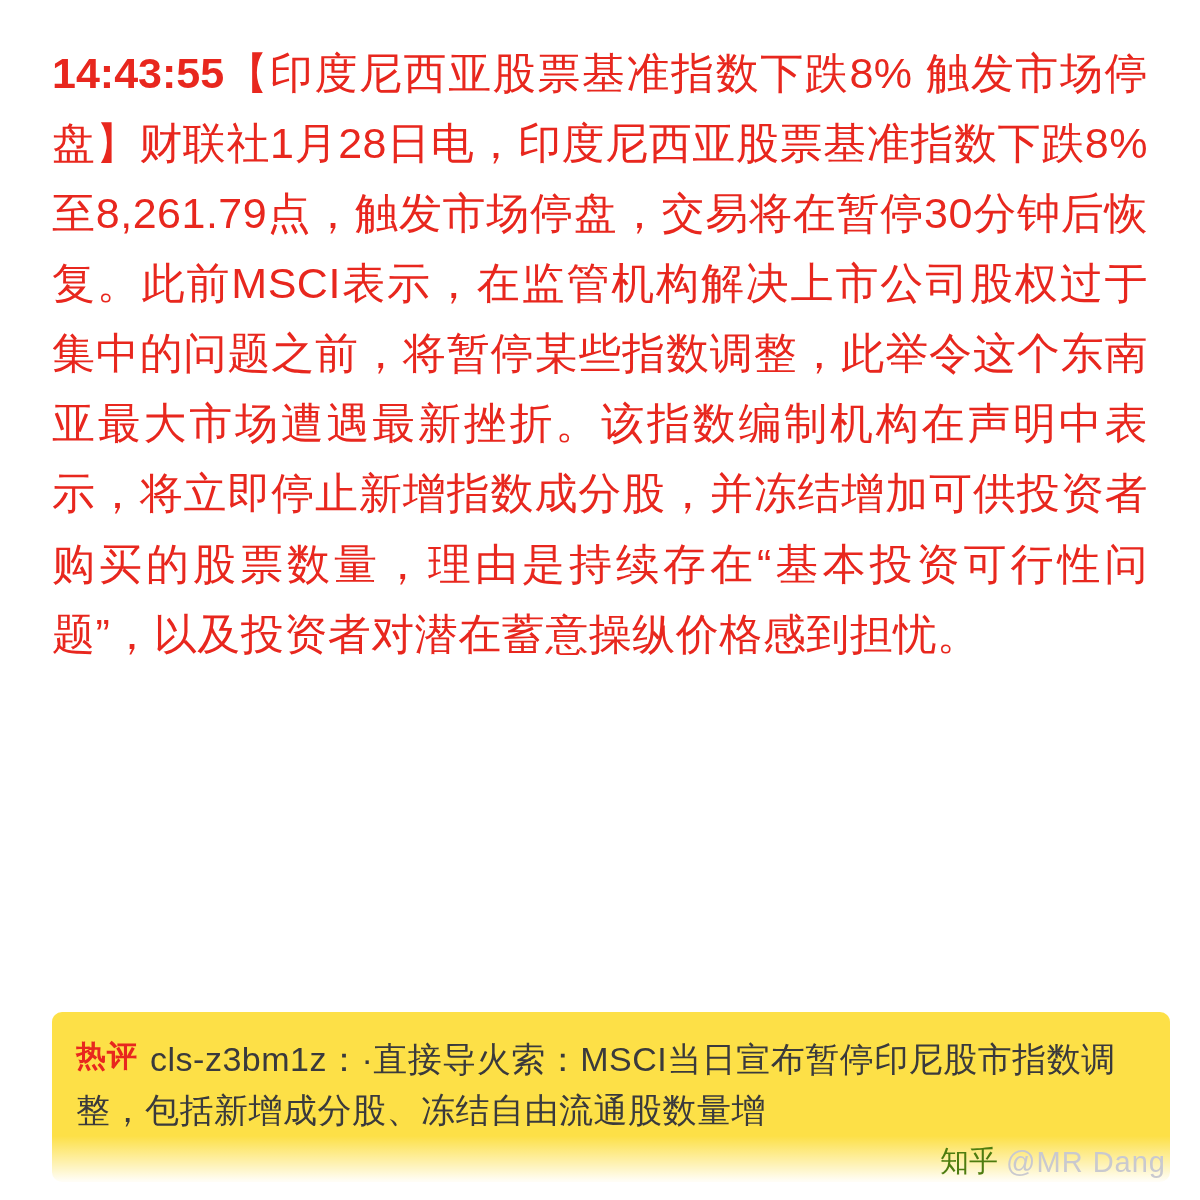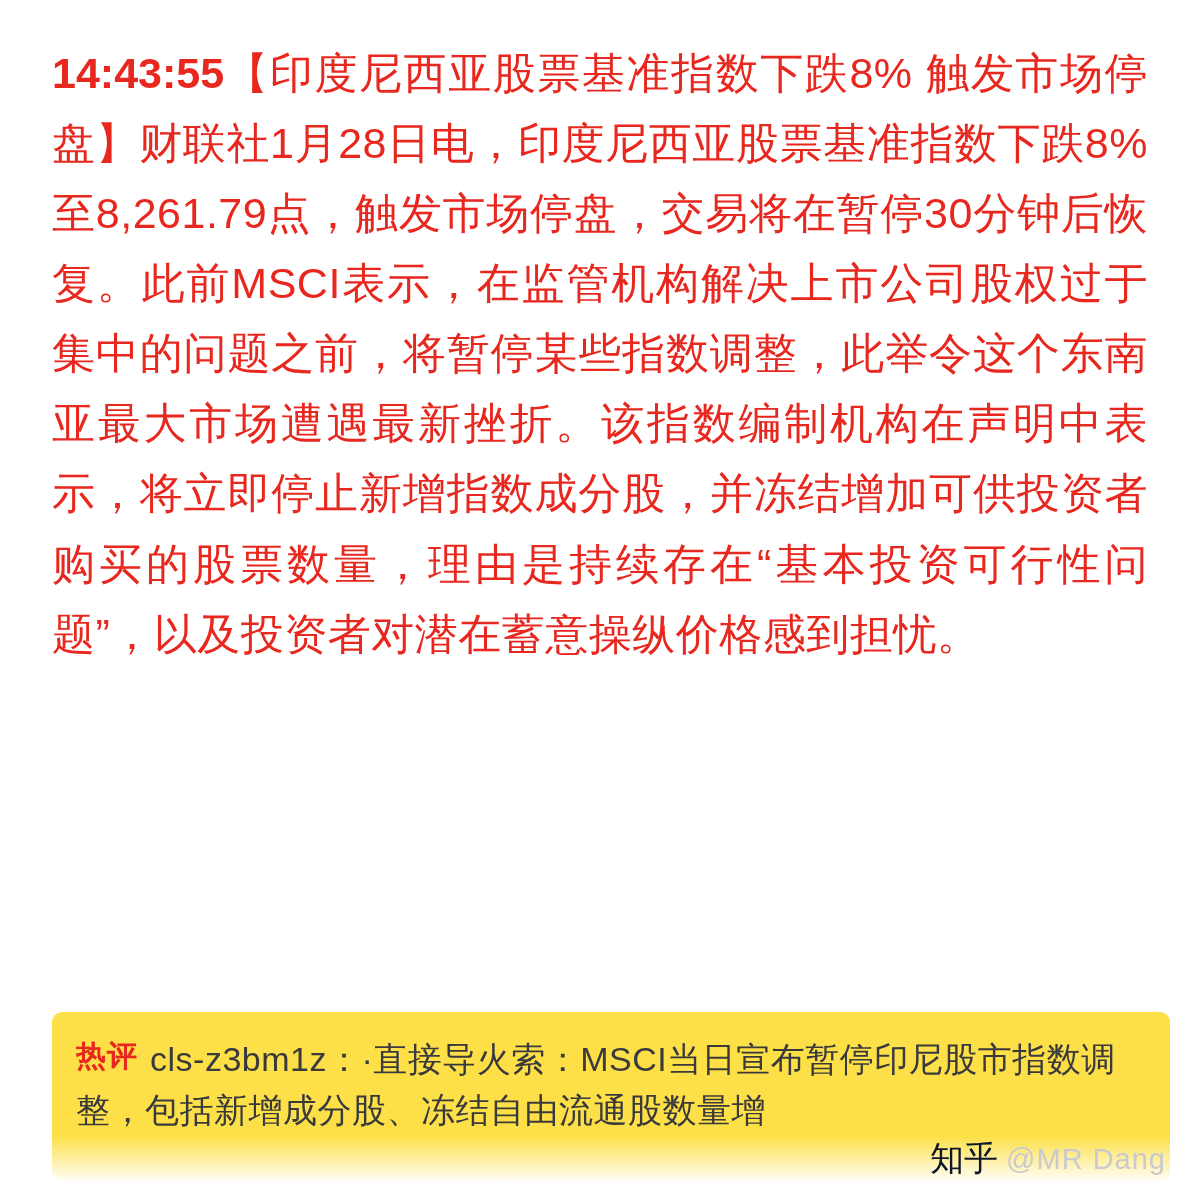--- a/index.html
+++ b/index.html
@@ -73,22 +73,22 @@
     right: 34px;
     bottom: 18px;
     color: #c9c9cf;
     font-size: 29px;
     letter-spacing: 1px;
     display: flex;
     align-items: center;
     gap: 8px;
   }
   .zhihu-logo {
-    font-size: 34px;
-    color: #0f172a;
+    font-size: 29px;
+    color: #4d7c0f;
     letter-spacing: 0px;
   }
   .bottom-fade {
     position: absolute;
     left: 0;
     right: 0;
     bottom: 0;
     height: 64px;
     background: linear-gradient(to bottom, rgba(255,255,255,0) 0%, rgba(255,255,255,0.95) 70%, #ffffff 100%);
     pointer-events: none;

